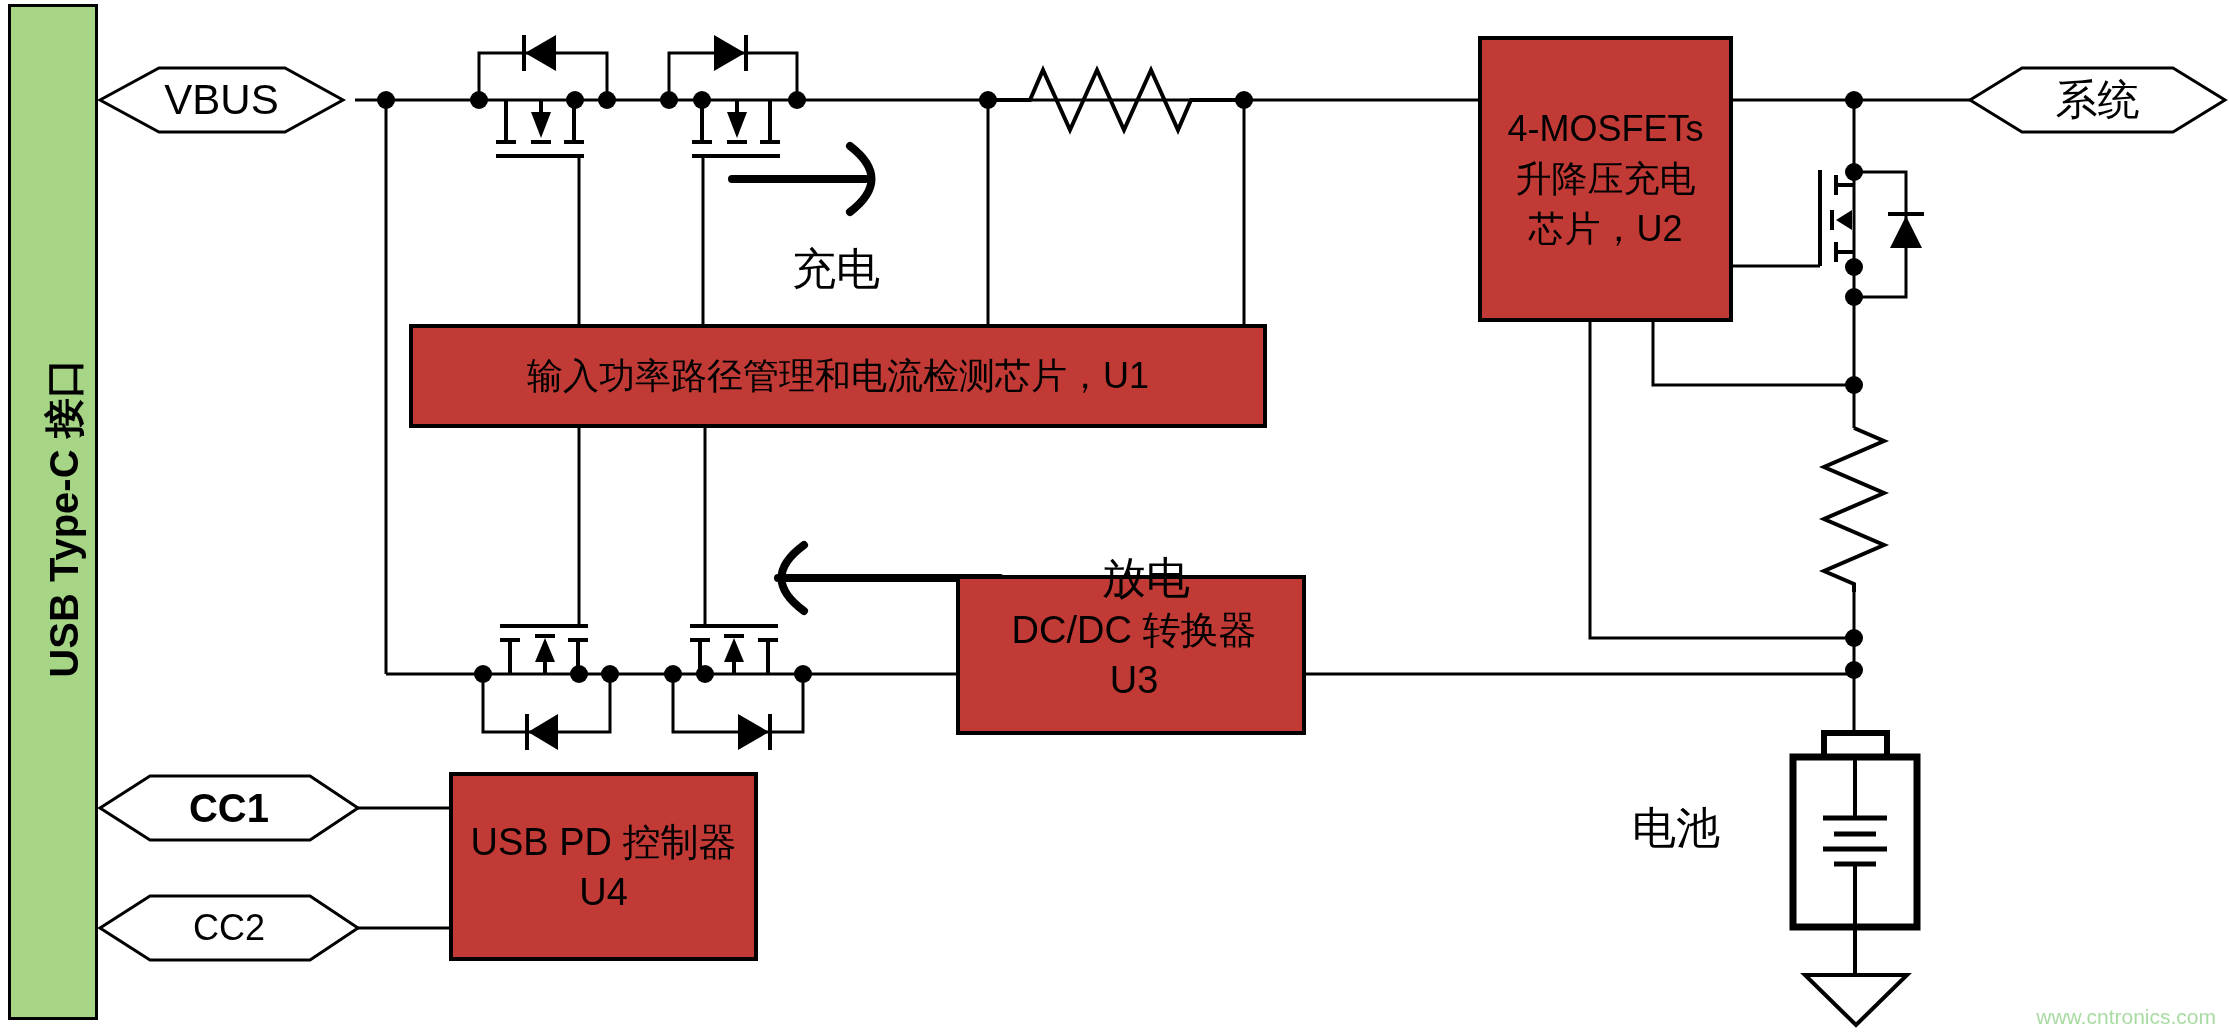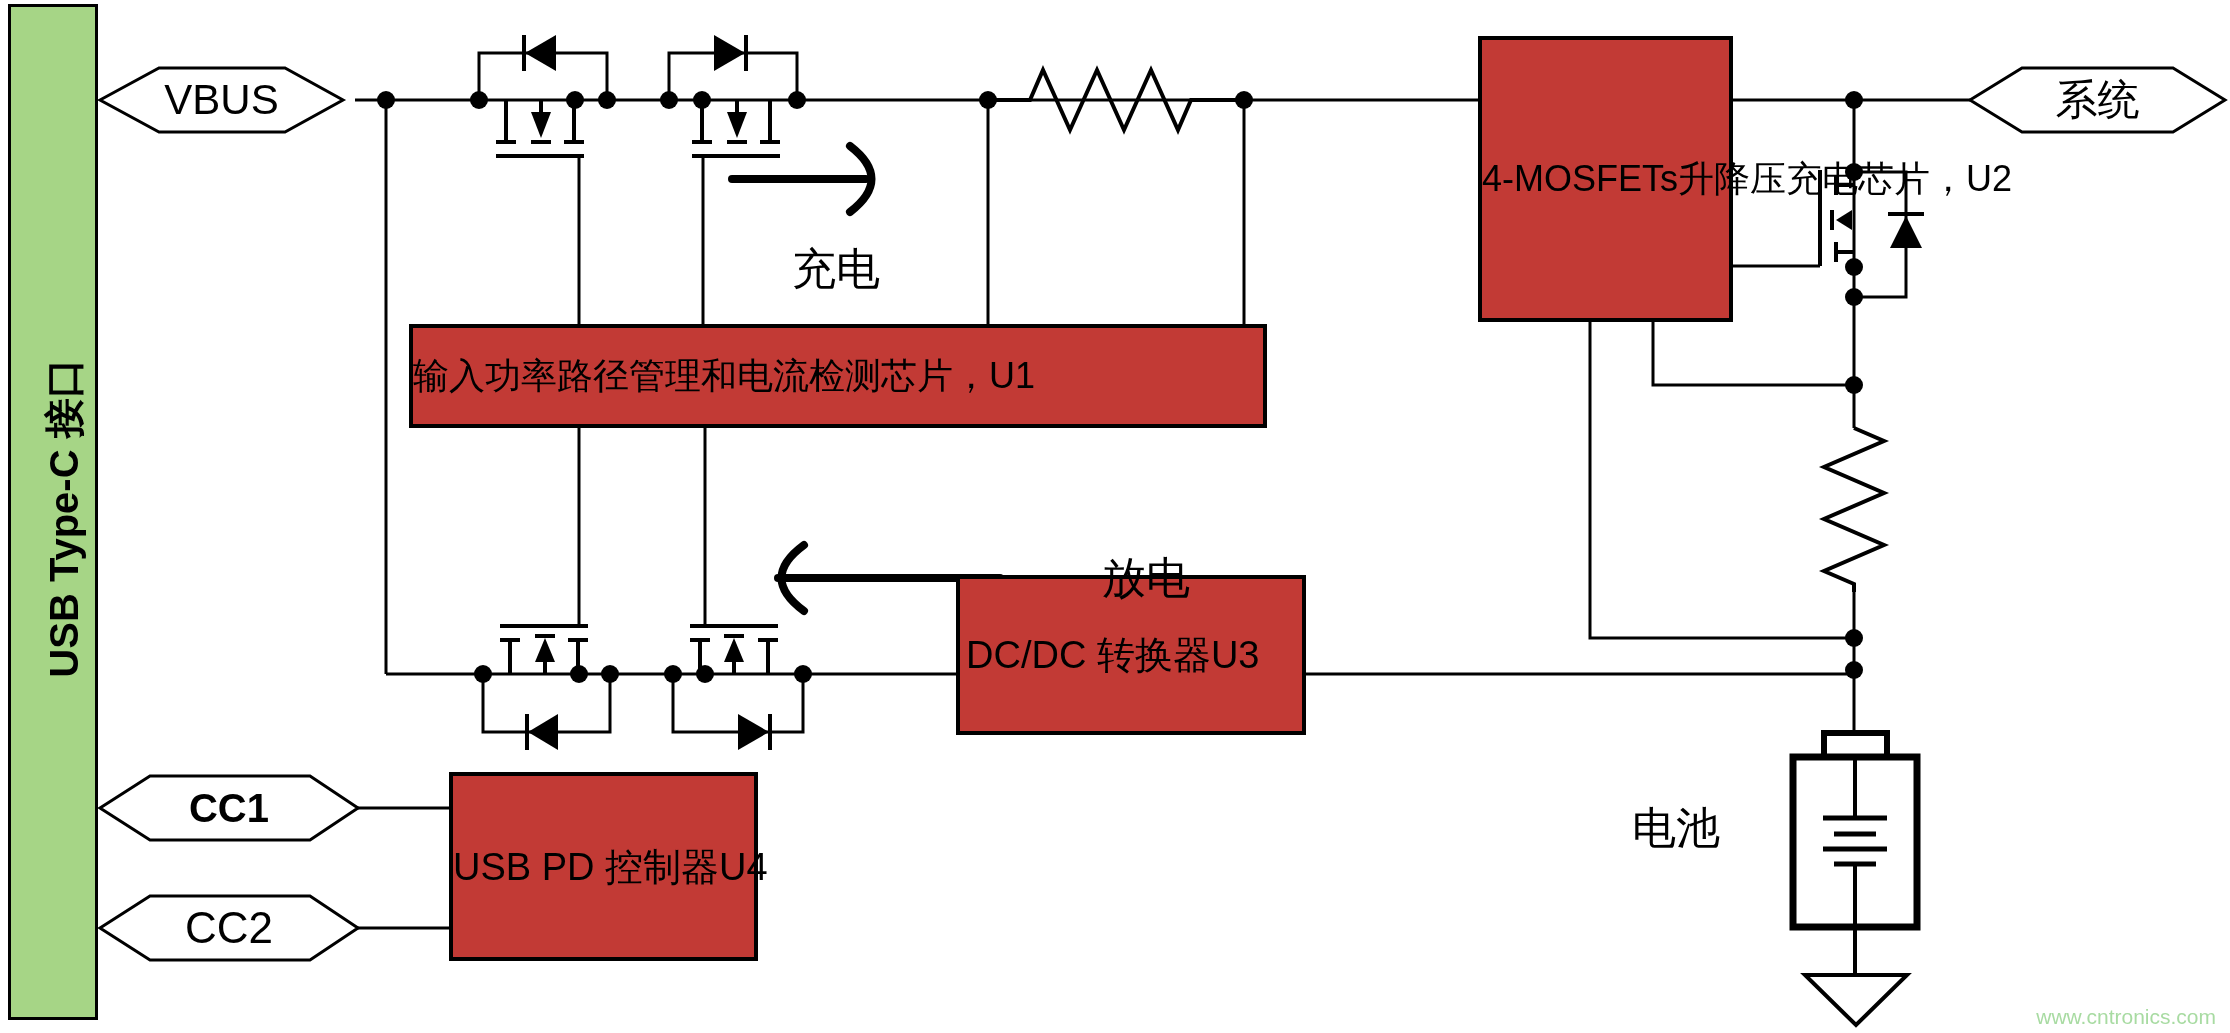--- a/index.html
+++ b/index.html
@@ -7,21 +7,21 @@
     position:relative;
     width:2230px;height:1033px;
     background:#ffffff;
     font-family:"Liberation Sans", sans-serif;
     overflow:hidden;
   }
   .stage svg{position:absolute;left:0;top:0;}
   .lbl{position:absolute;color:#000;display:flex;align-items:center;justify-content:center;text-align:center;}
   .chip{
     position:absolute;background:#c23a35;border:4px solid #000;box-sizing:border-box;
-    color:#000;display:flex;align-items:center;text-align:center;
+    color:#000;display:flex;flex-direction:column;align-items:center;justify-content:center;text-align:center;
   }
   .chip .ln{line-height:50px;white-space:nowrap;}
   .connector-bar{
     position:absolute;left:8px;top:4px;width:90px;height:1016px;
     background:#a6d586;border:3px solid #000;box-sizing:border-box;
   }
   .connector-label{
     position:absolute;left:-455px;top:488px;width:1016px;height:46px;
     transform:rotate(-90deg);
     font-size:40px;font-weight:bold;color:#000;text-align:center;line-height:46px;
@@ -205,21 +205,21 @@
     </g>
   </svg>
 
   <div class="connector-bar">
     <div class="connector-label">USB Type-C 接口</div>
   </div>
 
   <div class="lbl port-label" style="left:1970px;top:68px;width:255px;height:64px;">系统</div>
   <div class="lbl port-label" style="left:100px;top:68px;width:243px;height:64px;">VBUS</div>
   <div class="lbl" style="left:100px;top:776px;width:258px;height:64px;font-size:40px;font-weight:bold;">CC1</div>
-  <div class="lbl" style="left:100px;top:896px;width:258px;height:64px;font-size:44px;">CC2</div>
+  <div class="lbl" style="left:100px;top:896px;width:258px;height:64px;font-size:36px;">CC2</div>
 
   <div class="chip" style="left:409px;top:324px;width:858px;height:104px;font-size:36px;">
     <div class="ln">输入功率路径管理和电流检测芯片，U1</div>
   </div>
 
   <div class="chip" style="left:1478px;top:36px;width:255px;height:286px;font-size:36px;">
     <div class="ln">4-MOSFETs</div>
     <div class="ln">升降压充电</div>
     <div class="ln">芯片，U2</div>
   </div>

